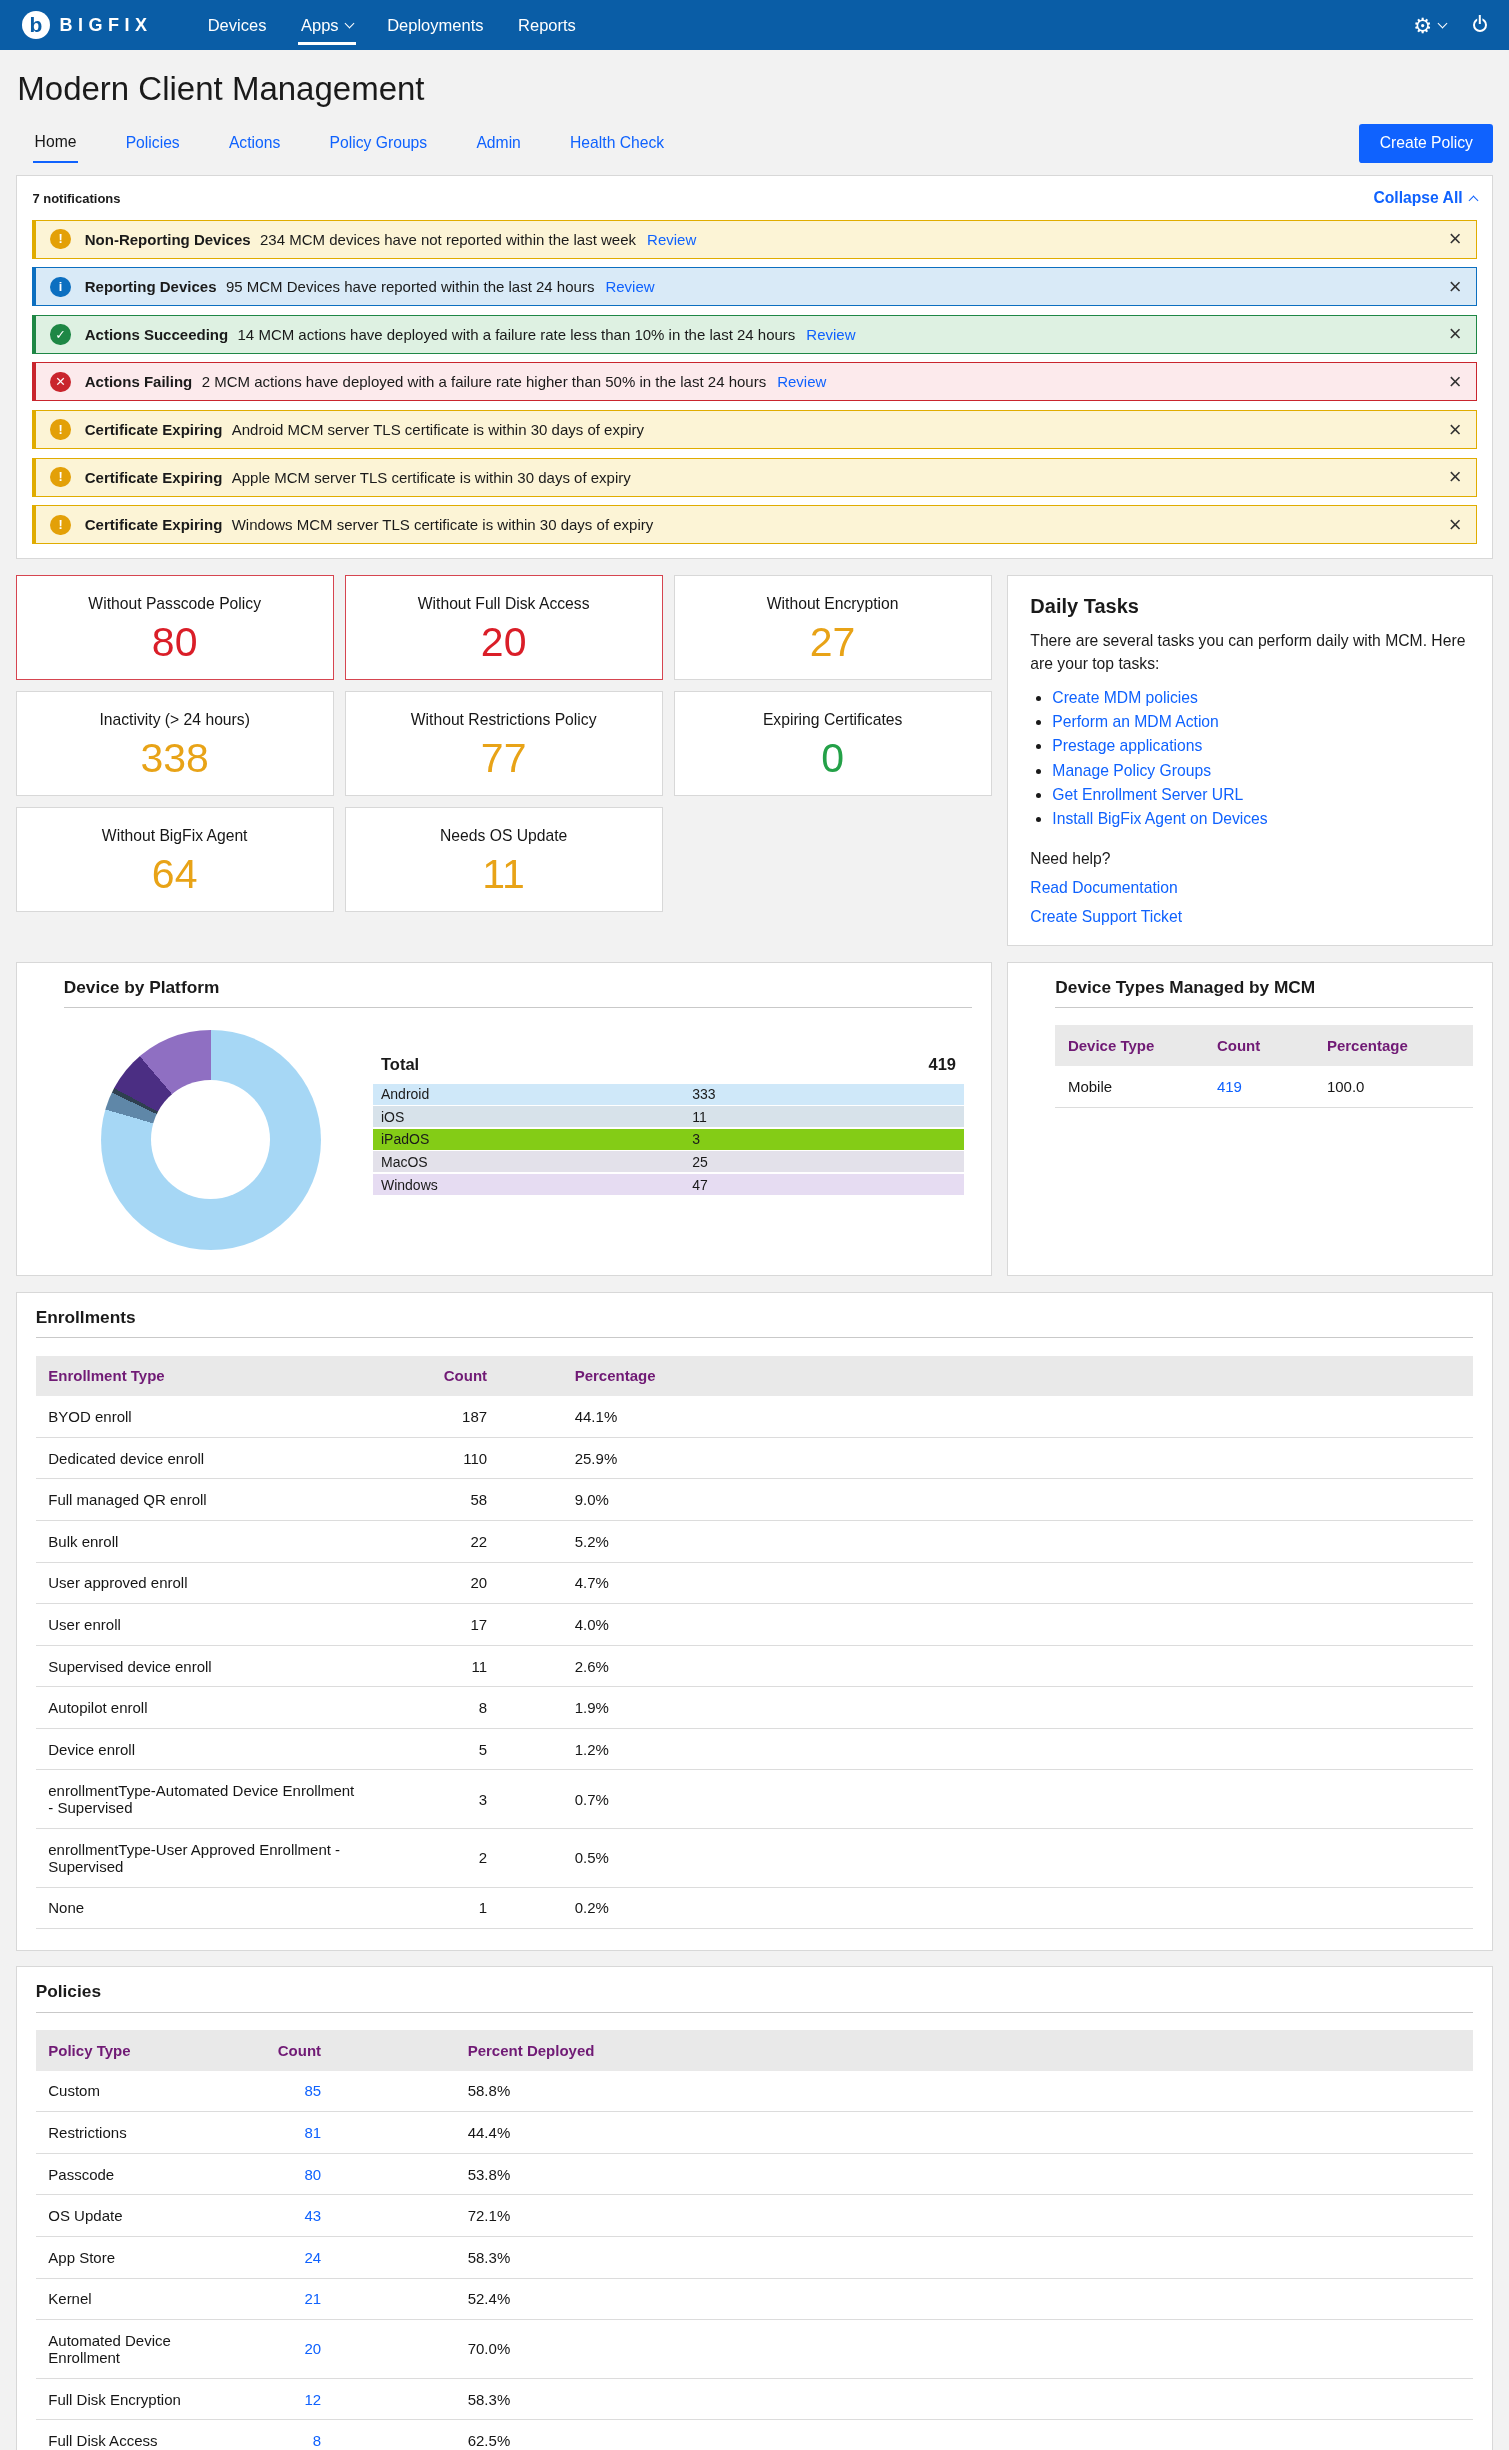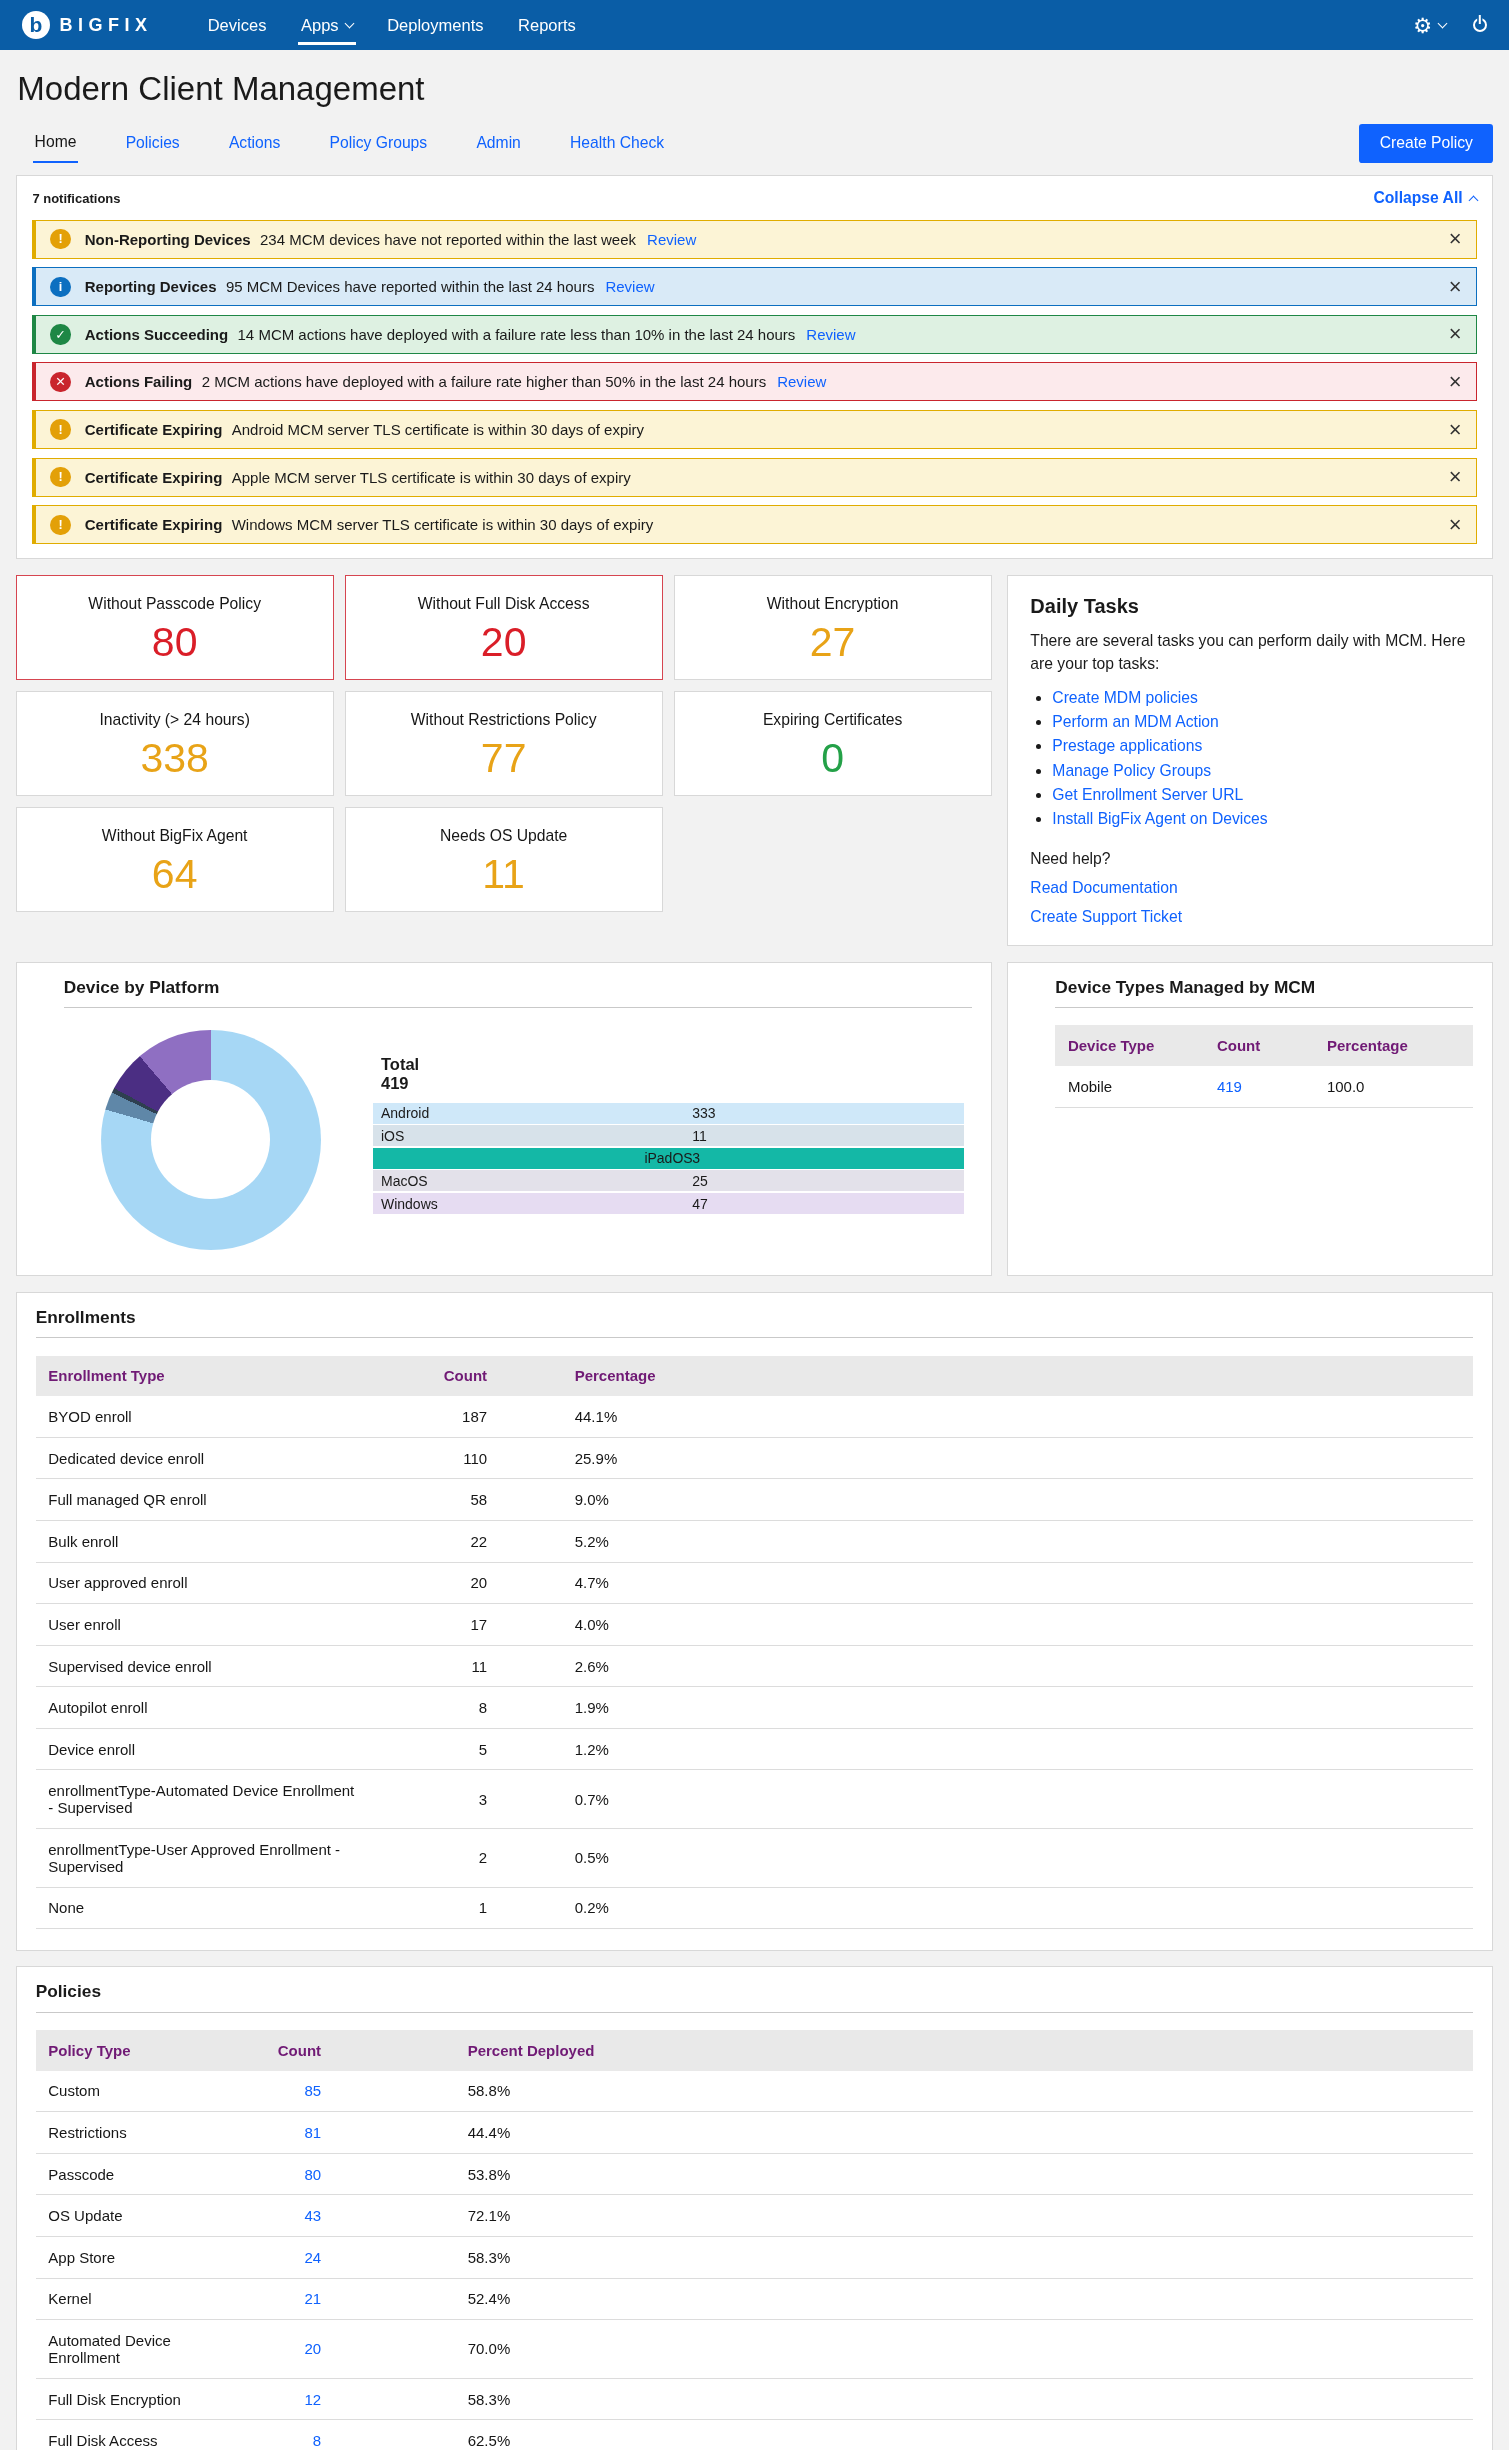--- a/index.html
+++ b/index.html
@@ -83,21 +83,21 @@
   .dt-help{margin-top:22px;font-size:15.7px;}
   .help-link{display:block;margin-top:11px;font-size:15.7px;}
 
   
   .platform-grid{display:grid;grid-template-columns:1fr 486px;gap:15.7px;margin:0 15.7px 15.7px;align-items:stretch;}
   .platform-card,.device-types-card{background:#fff;border:0.8px solid #d8d8d8;padding-left:28px;}
   .platform-body{display:flex;align-items:center;padding:22px 20.4px 25px;}
   .donut{width:220px;height:220px;border-radius:50%;position:relative;margin-left:36px;flex:none;}
   .donut-hole{position:absolute;width:119px;height:119px;background:#fff;border-radius:50%;top:50px;left:50px;}
   .legend{flex:1;margin-left:52px;margin-right:6.3px;align-self:flex-start;margin-top:20.4px;}
-  .legend-total{display:flex;justify-content:space-between;font-weight:bold;font-size:16.5px;padding:4.7px 7.9px 9.4px;flex-direction:column;}
+  .legend-total{display:flex;justify-content:space-between;font-weight:bold;font-size:16.5px;padding:4.7px 7.9px 9.4px;}
   .legend-row{position:relative;height:21px;display:flex;align-items:center;font-size:14px;padding:0 7.9px;margin-bottom:1.6px;}
   .legend-value{position:absolute;left:54%;}
 
   
   .table-wrap{padding:17.3px 19px 20.4px;}
   table{width:100%;border-collapse:collapse;}
   th{background:#e9e9e9;text-align:left;font-weight:600;font-size:15px;padding:11.8px 12.6px;color:#701a75;}
   td{font-size:15px;padding:11.8px 12.6px;border-bottom:0.8px solid #dcdcdc;color:#161616;}
   .dt-table th:nth-child(1),.dt-table td:nth-child(1){width:149px;}
   .dt-table th:nth-child(2),.dt-table td:nth-child(2){width:110px;}
@@ -285,21 +285,21 @@
           </div>
           <div id="legend-rows">
               <div class="legend-row" style="background: rgb(207, 232, 249);">
                 <span class="legend-name">Android</span>
                 <span class="legend-value">333</span>
               </div>
               <div class="legend-row" style="background: rgb(215, 226, 234);">
                 <span class="legend-name">iOS</span>
                 <span class="legend-value">11</span>
               </div>
-              <div class="legend-row" style="background: #14b8a6; justify-content: center;">
+              <div class="legend-row" style="background: #84cc16;">
                 <span class="legend-name">iPadOS</span>
                 <span class="legend-value">3</span>
               </div>
               <div class="legend-row" style="background: rgb(227, 225, 234);">
                 <span class="legend-name">MacOS</span>
                 <span class="legend-value">25</span>
               </div>
               <div class="legend-row" style="background: rgb(230, 220, 242);">
                 <span class="legend-name">Windows</span>
                 <span class="legend-value">47</span>

